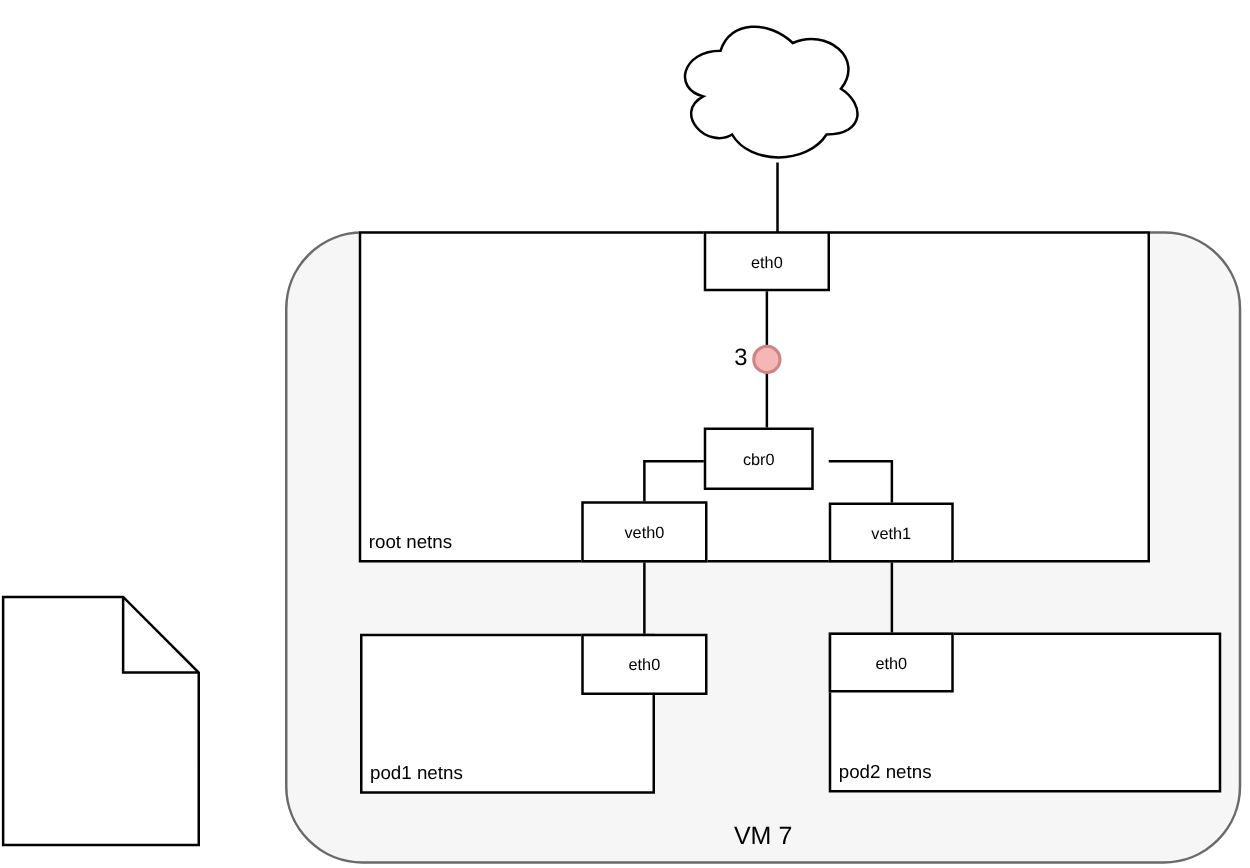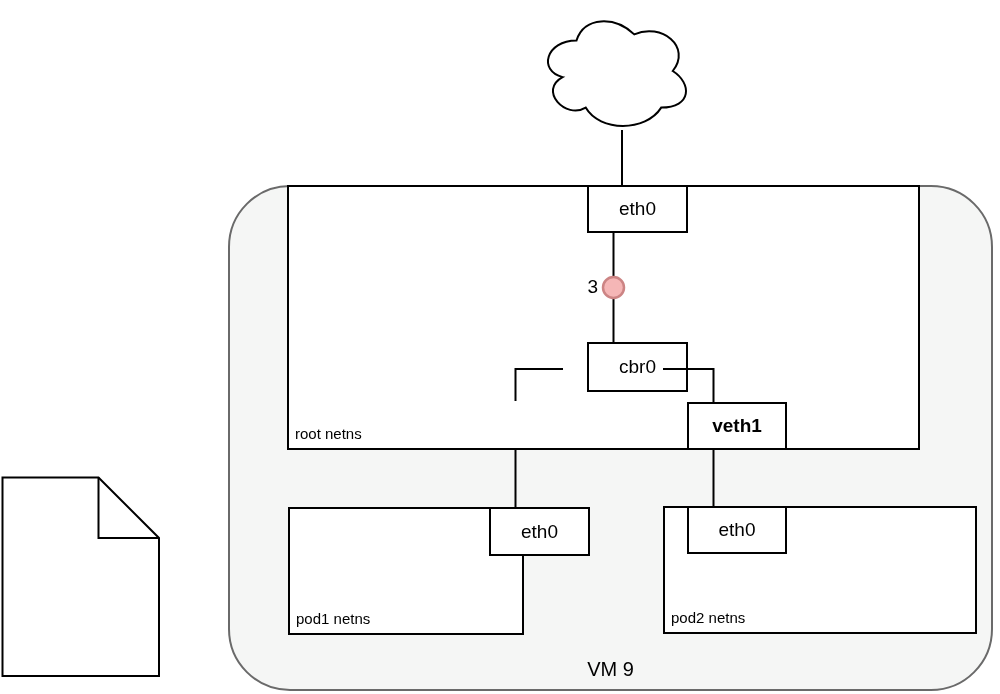--- a/index.html
+++ b/index.html
@@ -43,27 +43,26 @@
     white-space: nowrap;
   }
   .node {
     position: absolute;
     background: #ffffff;
     border: 2px solid #000000;
     box-sizing: border-box;
     display: flex;
     align-items: center;
     justify-content: center;
-    font-size: 19px;
-    margin-left: 24px;
+    font-size: 13px;
   }
   .node-eth0-root  { left: 563px; top: 185px; width: 101px; height: 48px; }
-  .node-cbr0      { left: 563px; top: 342px; width: 101px; height: 50px; }
+  .node-cbr0      { left: 563px; top: 342px; width: 88px; height: 50px; }
   .node-veth0     { left: 465px; top: 401px; width: 101px; height: 49px; }
-  .node-veth1     { left: 663px; top: 402px; width: 100px; height: 48px; font-weight: bold; }
+  .node-veth1     { left: 663px; top: 402px; width: 100px; height: 48px; }
   .node-pod1-eth0 { left: 465px; top: 507px; width: 101px; height: 49px; }
   .node-pod2-eth0 { left: 663px; top: 506px; width: 100px; height: 48px; }
   .hop-label {
     position: absolute;
     left: 556px; top: 276px;
     width: 42px;
     text-align: right;
     font-size: 19px;
   }
   .note-text {
@@ -81,37 +80,38 @@
   .wire { stroke: #000000; stroke-width: 2; fill: none; }
   .shape-outline { stroke: #000000; stroke-width: 2; fill: #ffffff; }
   .hop-circle { stroke: #cc8484; stroke-width: 2.5; }
 </style>
 </head>
 <body>
 
 <div class="stage">
 
   <div class="vm">
-    <div class="vm-label">VM 9</div>
+    <div class="vm-label">VM 7</div>
   </div>
 
   <div class="panel root-netns">
     <span class="corner-label">root netns</span>
   </div>
 
   <div class="panel pod1-netns">
     <span class="corner-label">pod1 netns</span>
   </div>
 
   <div class="panel pod2-netns">
     <span class="corner-label">pod2 netns</span>
   </div>
 
   <div class="node node-eth0-root">eth0</div>
   <div class="node node-cbr0">cbr0</div>
+  <div class="node node-veth0">veth0</div>
   <div class="node node-veth1">veth1</div>
   <div class="node node-pod1-eth0">eth0</div>
   <div class="node node-pod2-eth0">eth0</div>
 
   <div class="hop-label">3</div>
 
   <div class="note-text">
     <div>src: pod1</div>
     <div>dst: svc1</div>
   </div>

